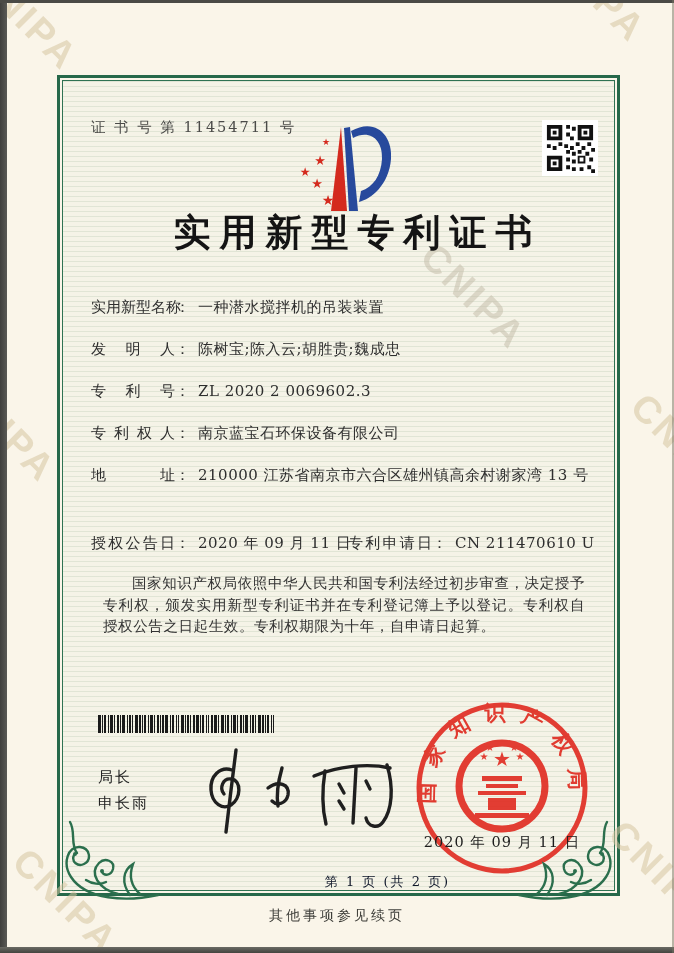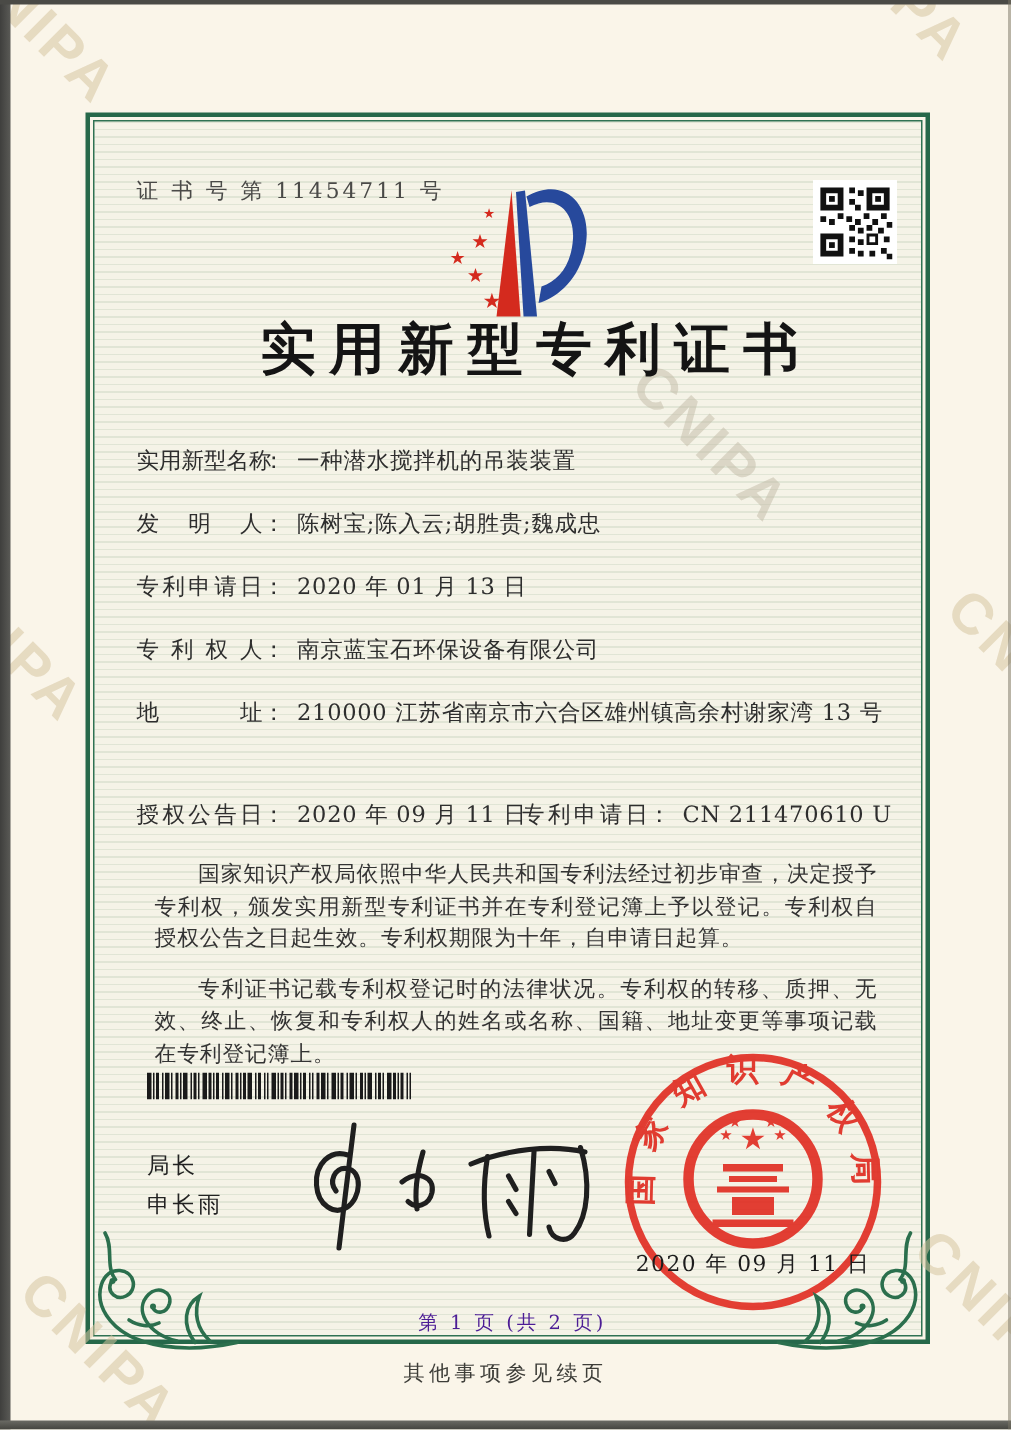--- a/index.html
+++ b/index.html
@@ -75,21 +75,21 @@
     font-family:Liberation Mono, monospace;}
   .signature{position:absolute;left:138px;top:666px;width:205px;height:95px;}
 
   .seal{position:absolute;left:347px;top:620px;width:190px;height:185px;}
   .seal svg{position:absolute;left:0;top:0;}
   .seal-date{
     position:absolute;left:0;top:135px;width:190px;text-align:center;
     font-size:14.5px;color:#1c1c1c;letter-spacing:1px;z-index:3;
   }
 
-  .page-info{position:absolute;left:0;top:795px;width:100%;text-align:center;font-size:13px;letter-spacing:2px;color:#4c1d95;}
+  .page-info{position:absolute;left:0;top:795px;width:100%;text-align:center;font-size:13px;letter-spacing:2px;color:#0f172a;padding-left:46px;}
 
   .ornament{position:absolute;width:102px;height:84px;z-index:3;}
   .orn-left{left:-2px;top:740px;}
   .orn-right{right:-2px;top:740px;transform:scaleX(-1);}
 
   .footer-note{
     position:absolute;left:0;top:907px;width:100%;text-align:center;z-index:5;
     font-size:14px;letter-spacing:3px;color:#3d3d38;
   }
 </style>
@@ -145,42 +145,41 @@
     <div class="title">实用新型专利证书</div>
 
     <div class="fields">
       <div class="row">
         <span class="lbl">实用新型名称</span><span class="colon">：</span><span class="val">一种潜水搅拌机的吊装装置</span>
       </div>
       <div class="row">
         <span class="lbl">发明人</span><span class="colon">：</span><span class="val">陈树宝;陈入云;胡胜贵;魏成忠</span>
       </div>
       <div class="row">
-        <span class="lbl">专利申请日</span><span class="colon">：</span><span class="val">2020 年 01 月 13 日</span>
+        <span class="lbl">专利号</span><span class="colon">：</span><span class="val">ZL 2020 2 0069602.3</span>
       </div>
       <div class="row">
         <span class="lbl">专利权人</span><span class="colon">：</span><span class="val">南京蓝宝石环保设备有限公司</span>
       </div>
       <div class="row">
         <span class="lbl">地址</span><span class="colon">：</span><span class="val">210000 江苏省南京市六合区雄州镇高余村谢家湾 13 号</span>
       </div>
     </div>
 
     <div class="grant-row">
       <div class="grant-part1">
         <span class="lbl">授权公告日</span><span class="colon">：</span><span class="val">2020 年 09 月 11 日</span>
       </div>
       <div class="grant-part2">
         <span class="lbl">专利申请日</span><span class="colon">：</span><span class="val">CN 211470610 U</span>
       </div>
     </div>
 
     <div class="paras">
       <p>国家知识产权局依照中华人民共和国专利法经过初步审查，决定授予专利权，颁发实用新型专利证书并在专利登记簿上予以登记。专利权自授权公告之日起生效。专利权期限为十年，自申请日起算。</p>
-      <p>专利证书记载专利权登记时的法律状况。专利权的转移、质押、无效、终止、恢复和专利权人的姓名或名称、国籍、地址变更等事项记载在专利登记簿上。</p>
     </div>
 
     <svg class="barcode" viewBox="0 0 176 18" preserveAspectRatio="none">
       <path d="M0,9 H176" stroke="#1a1a1a" stroke-width="18" stroke-dasharray="3 1 1 1 2 2 1 1 3 1 1 2 2 1 1 1 3 2 1 1 2 1 1 2 3 1 2 1 1 1 2 2 1 1 3 1 1 2 2 1 1 1 2 1 3 2 1 1 2 2 1 1 1 2 3 1 1 1 2 1 1 2 2 1 3 1 1 1 2 2 1 1 1 2 2 1 3 1 1 2"></path>
     </svg>
 
     <div class="signer-title">局长</div>
     <div class="signer-name">申长雨</div>
 
     <svg class="signature" viewBox="0 0 205 95">

